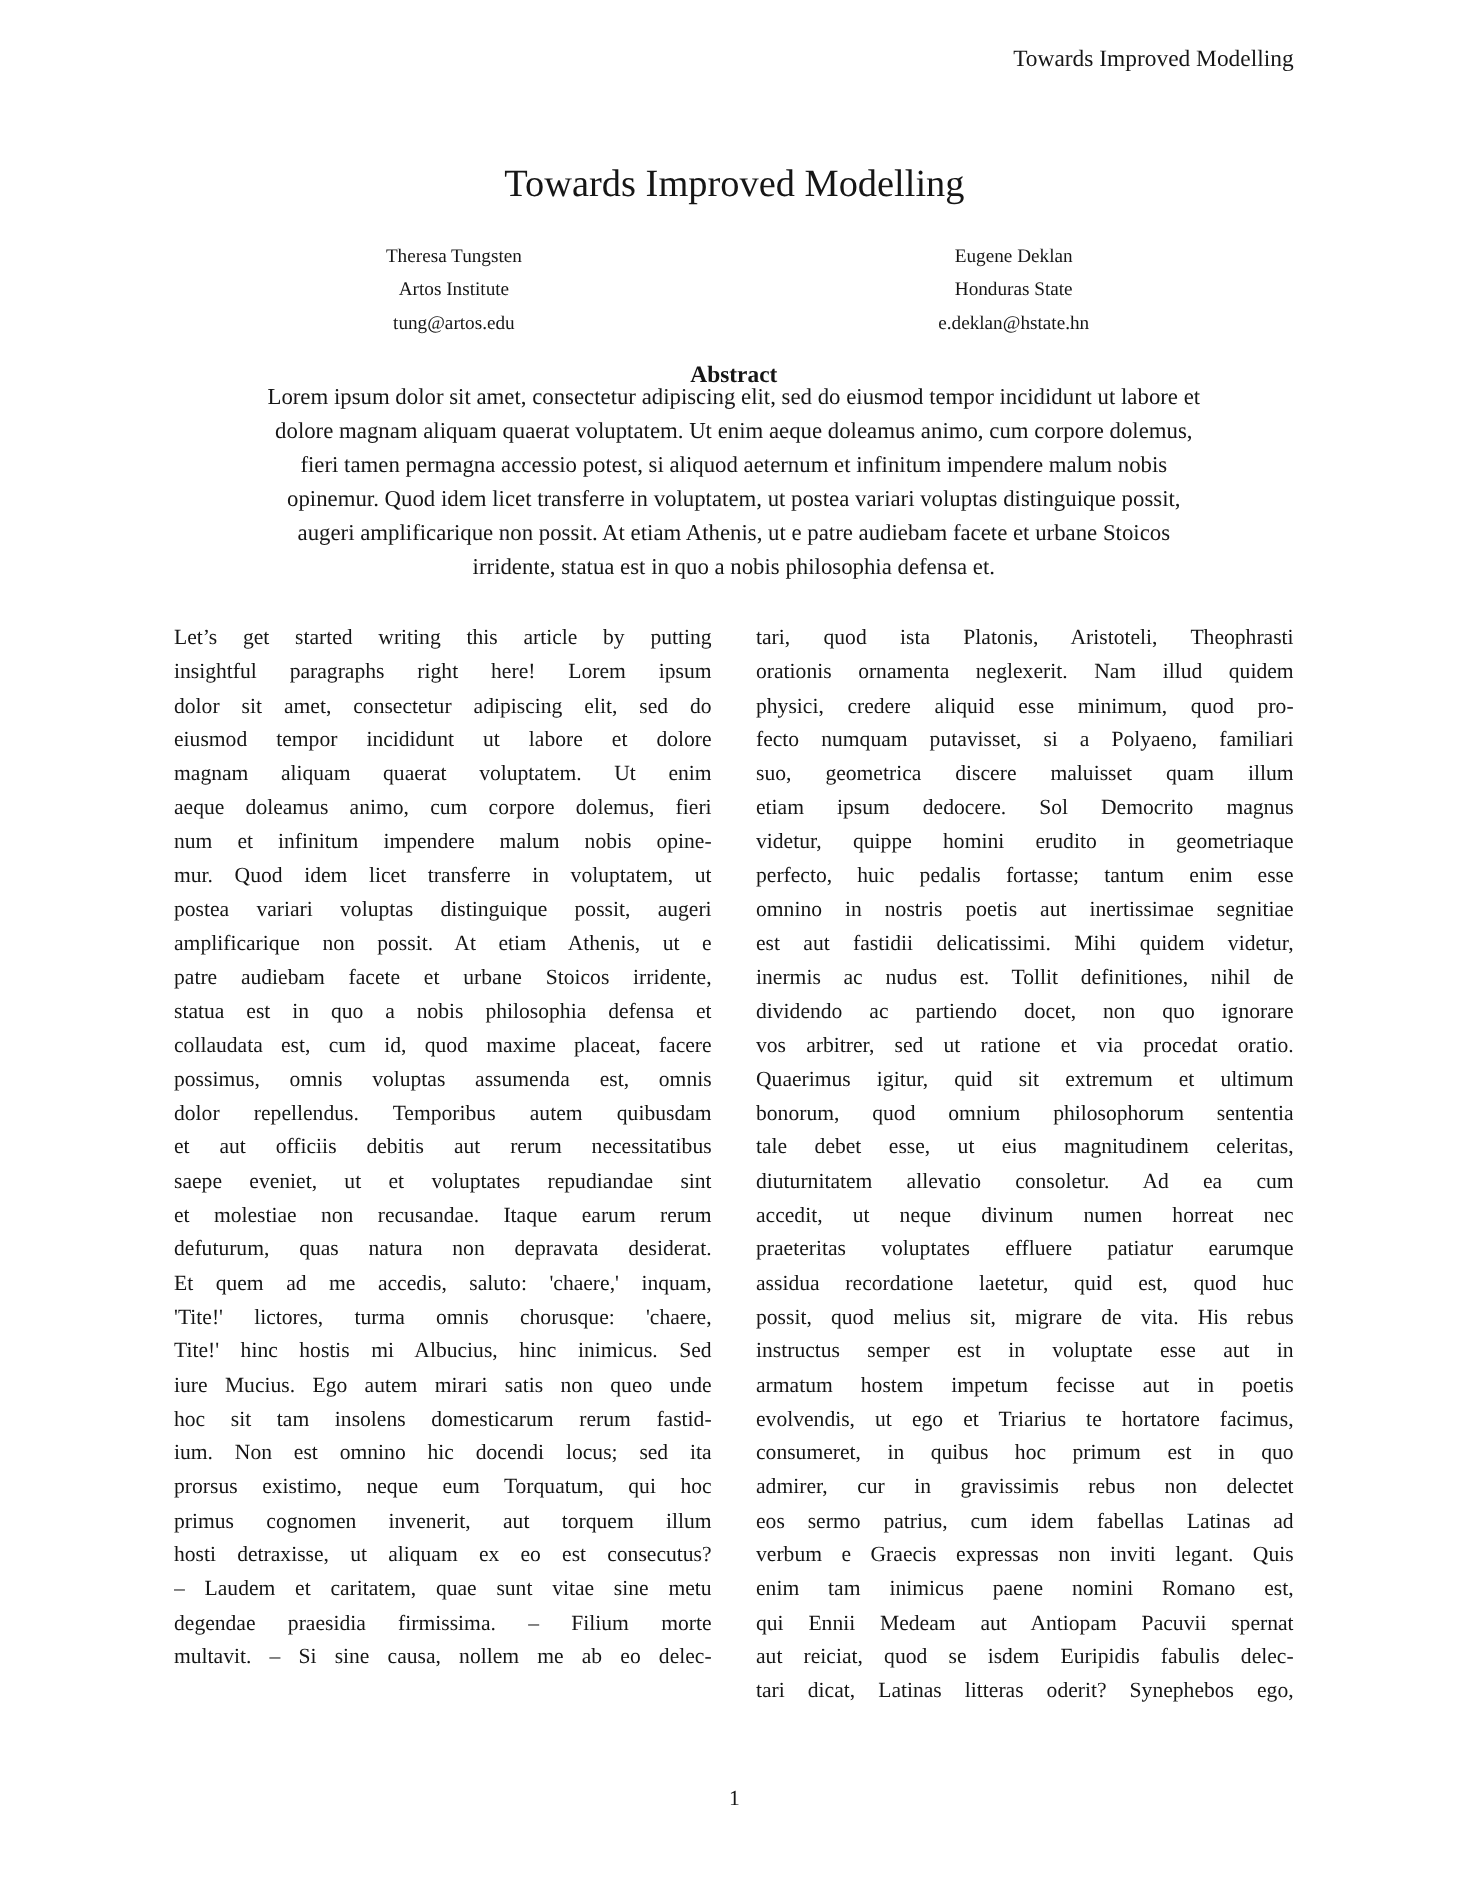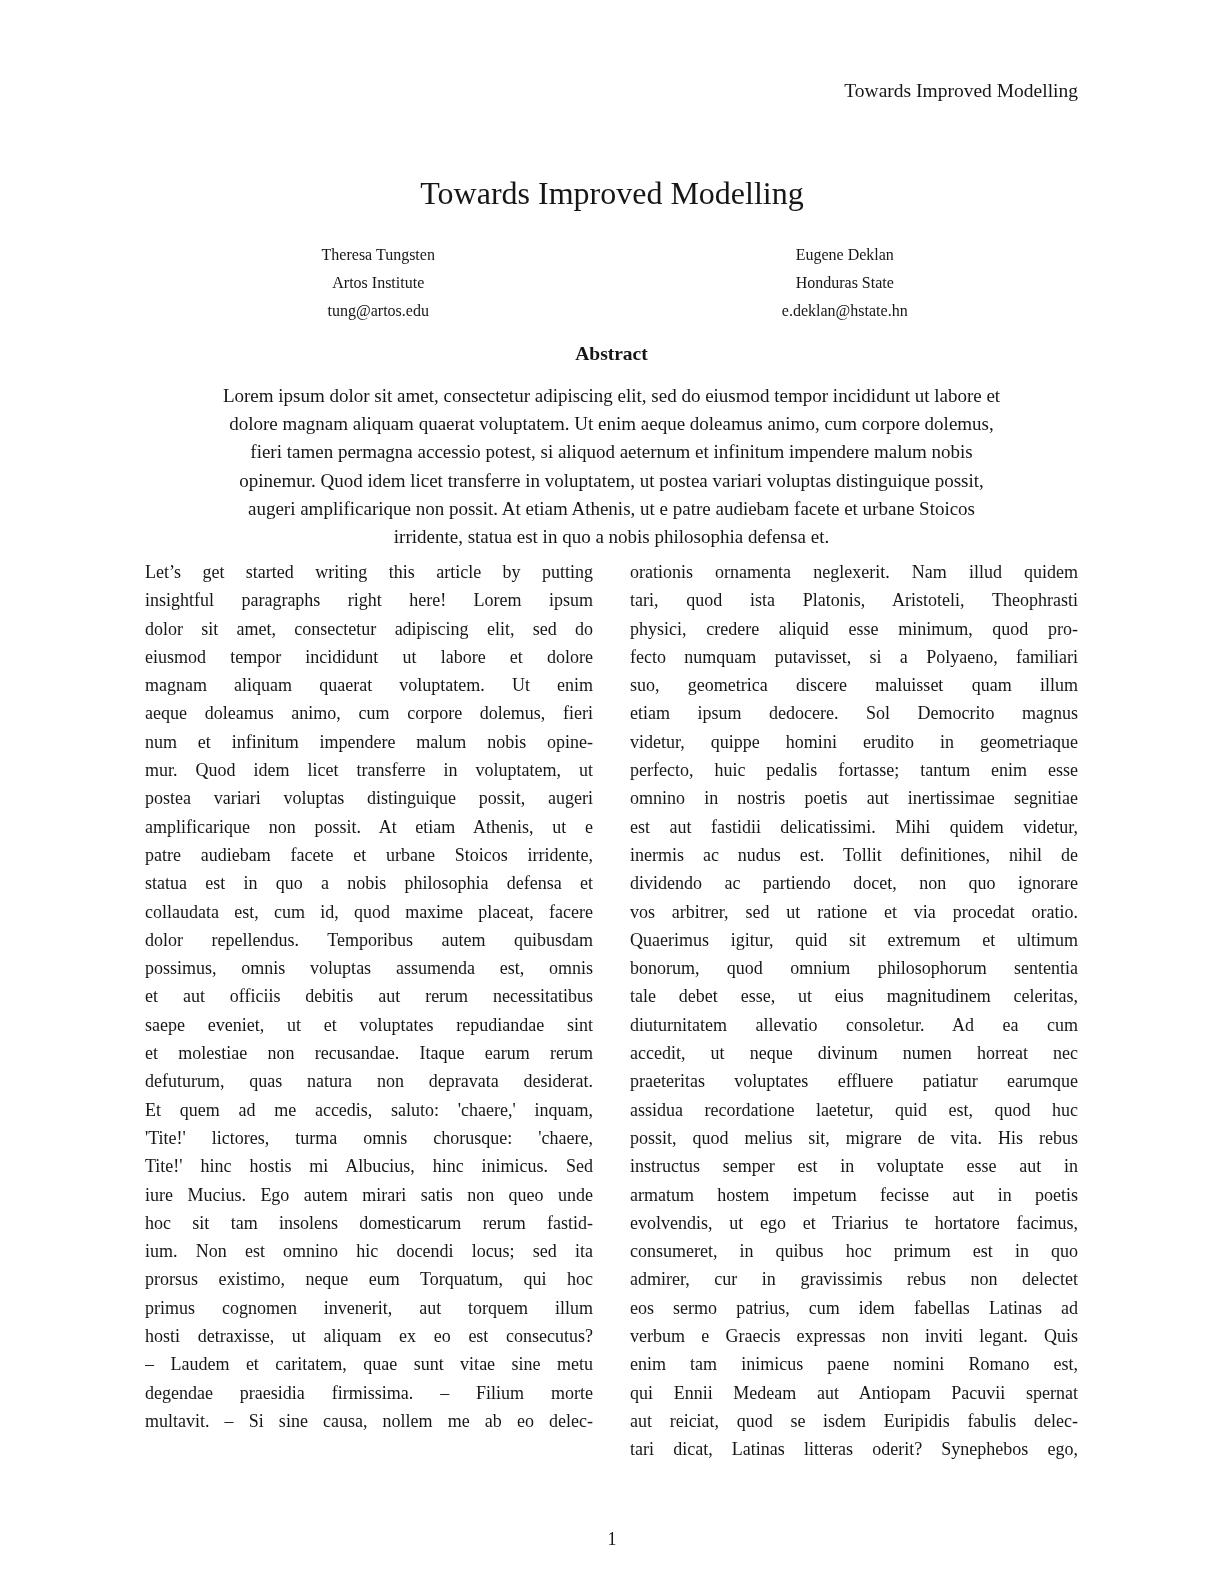--- a/index.html
+++ b/index.html
@@ -4,21 +4,21 @@
 <style>
   html, body { margin: 0; padding: 0; }
   body {
     width: 1224px; height: 1584px;
     background: #ffffff;
     color: #161616;
     font-family: "Liberation Serif", "DejaVu Serif", serif;
     position: relative;
     overflow: hidden;
   }
-  .page { position: absolute; inset: 0; margin-top: 41px; }
+  .page { position: absolute; inset: 0; }
 
   .running-header {
     position: absolute;
     top: 38px; left: 145px; width: 933px;
     text-align: right;
     font-size: 19.5px;
     line-height: 24px;
   }
 
   .paper-title {
@@ -41,21 +41,21 @@
   .abstract-heading {
     position: absolute;
     top: 300px; left: 145px; width: 933px;
     text-align: center;
     font-weight: 700;
     font-size: 19.5px;
     line-height: 26px;
   }
   .abstract-body {
     position: absolute;
-    top: 341px; left: 145px; width: 933px;
+    top: 318px; left: 145px; width: 933px;
     font-size: 19px;
   }
   .aline {
     text-align: center;
     line-height: 28.2px;
     height: 28.2px;
     overflow: hidden;
     white-space: nowrap;
   }
 
@@ -124,42 +124,42 @@
         <div class="jline">eiusmod tempor incididunt ut labore et dolore</div>
         <div class="jline">magnam aliquam quaerat voluptatem. Ut enim</div>
         <div class="jline">aeque doleamus animo, cum corpore dolemus, fieri</div>
         <div class="jline">num et infinitum impendere malum nobis opine-</div>
         <div class="jline">mur. Quod idem licet transferre in voluptatem, ut</div>
         <div class="jline">postea variari voluptas distinguique possit, augeri</div>
         <div class="jline">amplificarique non possit. At etiam Athenis, ut e</div>
         <div class="jline">patre audiebam facete et urbane Stoicos irridente,</div>
         <div class="jline">statua est in quo a nobis philosophia defensa et</div>
         <div class="jline">collaudata est, cum id, quod maxime placeat, facere</div>
+        <div class="jline">possimus, omnis voluptas assumenda est, omnis</div>
         <div class="jline">dolor repellendus. Temporibus autem quibusdam</div>
-        <div class="jline">possimus, omnis voluptas assumenda est, omnis</div>
         <div class="jline">et aut officiis debitis aut rerum necessitatibus</div>
         <div class="jline">saepe eveniet, ut et voluptates repudiandae sint</div>
         <div class="jline">et molestiae non recusandae. Itaque earum rerum</div>
         <div class="jline">defuturum, quas natura non depravata desiderat.</div>
         <div class="jline">Et quem ad me accedis, saluto: 'chaere,' inquam,</div>
         <div class="jline">'Tite!' lictores, turma omnis chorusque: 'chaere,</div>
         <div class="jline">Tite!' hinc hostis mi Albucius, hinc inimicus. Sed</div>
         <div class="jline">iure Mucius. Ego autem mirari satis non queo unde</div>
         <div class="jline">hoc sit tam insolens domesticarum rerum fastid-</div>
         <div class="jline">ium. Non est omnino hic docendi locus; sed ita</div>
         <div class="jline">prorsus existimo, neque eum Torquatum, qui hoc</div>
         <div class="jline">primus cognomen invenerit, aut torquem illum</div>
         <div class="jline">hosti detraxisse, ut aliquam ex eo est consecutus?</div>
         <div class="jline">– Laudem et caritatem, quae sunt vitae sine metu</div>
         <div class="jline">degendae praesidia firmissima. – Filium morte</div>
         <div class="jline">multavit. – Si sine causa, nollem me ab eo delec-</div>
       </div>
     <div class="col">
+        <div class="jline">tari, quod ista Platonis, Aristoteli, Theophrasti</div>
         <div class="jline">orationis ornamenta neglexerit. Nam illud quidem</div>
-        <div class="jline">tari, quod ista Platonis, Aristoteli, Theophrasti</div>
         <div class="jline">physici, credere aliquid esse minimum, quod pro-</div>
         <div class="jline">fecto numquam putavisset, si a Polyaeno, familiari</div>
         <div class="jline">suo, geometrica discere maluisset quam illum</div>
         <div class="jline">etiam ipsum dedocere. Sol Democrito magnus</div>
         <div class="jline">videtur, quippe homini erudito in geometriaque</div>
         <div class="jline">perfecto, huic pedalis fortasse; tantum enim esse</div>
         <div class="jline">omnino in nostris poetis aut inertissimae segnitiae</div>
         <div class="jline">est aut fastidii delicatissimi. Mihi quidem videtur,</div>
         <div class="jline">inermis ac nudus est. Tollit definitiones, nihil de</div>
         <div class="jline">dividendo ac partiendo docet, non quo ignorare</div>

